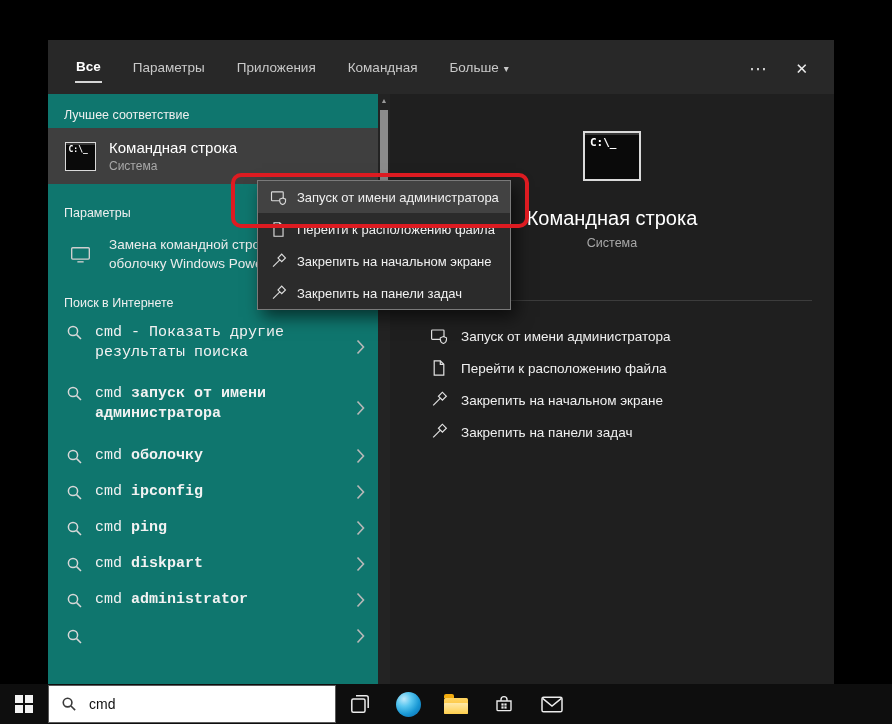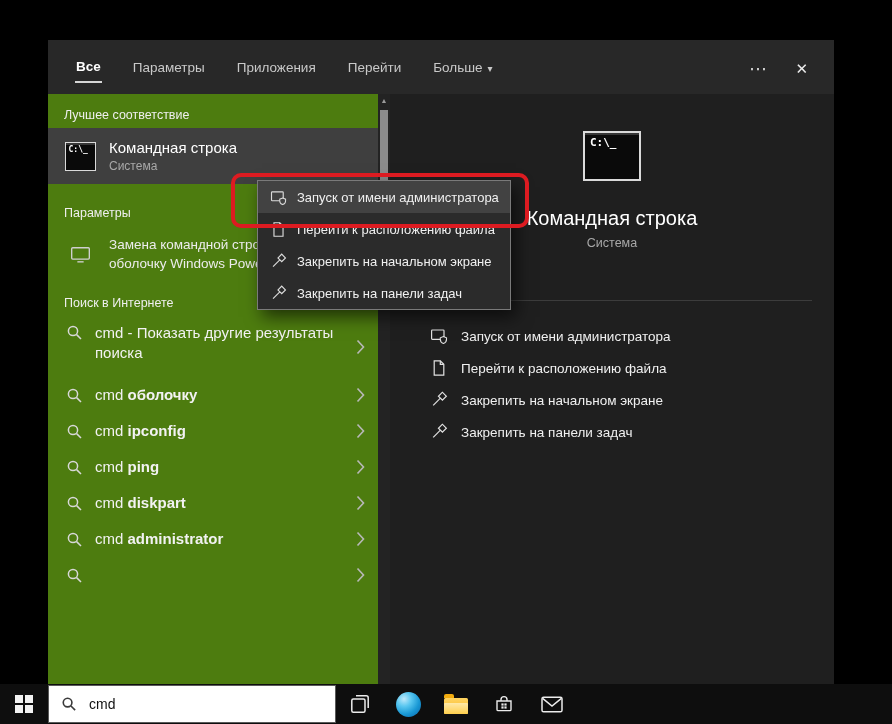--- a/index.html
+++ b/index.html
@@ -10,42 +10,42 @@
   .flyout{position:absolute;left:48px;top:40px;width:786px;height:688px;background:#2b2b2b;}
 
   .tabbar{position:absolute;left:0;top:0;width:100%;height:54px;display:flex;align-items:center;
           padding-left:27px;gap:30px;box-sizing:border-box;background:#282828;}
   .tab{font-size:13.5px;color:#c9c9c9;padding:7px 1px;cursor:default;white-space:nowrap;}
   .tab.selected{color:#fff;font-weight:700;border-bottom:2px solid #d6d6d6;}
   .tab .dd{font-size:10px;margin-left:5px;color:#c9c9c9;}
   .tab-ellipsis{position:absolute;right:62px;top:14px;color:#d6d6d6;font-size:18px;letter-spacing:1px;padding:4px;}
   .tab-close{position:absolute;right:22px;top:16px;color:#ececec;font-size:15px;padding:4px;}
 
-  .left-panel{position:absolute;left:0;top:54px;width:330px;bottom:4px;background:#4d7c0f;padding-top:8px;box-sizing:border-box;}
+  .left-panel{position:absolute;left:0;top:54px;width:330px;bottom:4px;background:#0f766e;padding-top:8px;box-sizing:border-box;}
   .right-panel{position:absolute;left:342px;top:54px;right:0;bottom:0;background:#1f1f1f;text-align:center;}
 
   .section-h{height:26px;line-height:26px;padding-left:16px;font-size:12.5px;color:#efefef;}
   .sec-gap{height:16px;}
   .sec-gap-s{height:8px;}
 
   .best-row{height:56px;background:#3f3f3f;display:flex;align-items:center;padding-left:16px;gap:13px;}
   .icon-slot{width:32px;display:flex;justify-content:center;flex:none;}
   .best-title{font-size:15px;color:#fff;}
   .best-sub{font-size:12px;color:#a8a8a8;margin-top:3px;}
 
   .settings-row{height:56px;display:flex;align-items:center;padding-left:16px;gap:13px;}
   .settings-row svg{width:21px;height:19px;color:#cfcfcf;}
   .settings-txt{font-size:13.5px;line-height:19px;color:#ececec;}
 
   .sugg{position:relative;display:flex;align-items:center;padding:0 28px 0 18px;}
   .sugg.one{height:36px;}
   .sugg.two{height:54px;align-items:flex-start;padding-top:7px;}
   .mag{width:17px;height:17px;color:#d8d8d8;flex:none;margin-right:12px;margin-top:1px;}
   .mag svg{width:17px;height:17px;display:block;}
-  .sugg-txt{font-size:15px;color:#f2f2f2;width:246px;line-height:20px;}
+  .sugg-txt{font-size:15px;color:#f2f2f2;width:246px;line-height:20px;font-family:Liberation Mono, monospace;}
   .rest.b{font-weight:700;}
   .chev{position:absolute;right:13px;top:50%;transform:translateY(-50%);width:9px;height:16px;color:#b8b8b8;}
   .chev svg{width:9px;height:16px;display:block;}
 
   
   .scrollbar{position:absolute;left:330px;top:54px;width:12px;bottom:0;background:#232323;}
   .scroll-arrow{position:absolute;left:0;width:12px;height:14px;font-size:7px;line-height:14px;text-align:center;color:#9a9a9a;}
   .scroll-arrow.up{top:0;}
   .scroll-arrow.down{bottom:0;}
   .scroll-thumb{position:absolute;left:2px;right:2px;top:16px;height:146px;background:#8b8b8b;}
@@ -101,21 +101,21 @@
 <body>
 
 <div class="stage">
 
   <div class="flyout">
 
     <div class="tabbar">
       <div class="tab selected">Все</div>
       <div class="tab">Параметры</div>
       <div class="tab">Приложения</div>
-      <div class="tab">Перейти</div>
+      <div class="tab">Командная</div>
       <div class="tab"><span>Больше</span><span class="dd">▾</span></div>
       <div class="tab-ellipsis">⋯</div>
       <div class="tab-close">✕</div>
     </div>
 
     <div class="left-panel">
       <div class="section-h">Лучшее соответствие</div>
 
       <div class="best-row">
         <span class="icon-slot">
@@ -154,20 +154,34 @@
             </svg>
           </span>
         <span class="sugg-txt"><span>cmd</span><span class="rest"> - Показать другие результаты поиска</span></span>
         <span class="chev">
             <svg viewBox="0 0 9 16" fill="none" stroke="currentColor" stroke-width="1.6">
               <polyline points="1.5,1.5 7.5,8 1.5,14.5"></polyline>
             </svg>
           </span>
       </div>
 
+      <div class="sugg two">
+        <span class="mag">
+            <svg viewBox="0 0 17 17" fill="none" stroke="currentColor" stroke-width="1.5">
+              <circle cx="7" cy="7" r="4.6"></circle>
+              <line x1="10.6" y1="10.6" x2="15" y2="15"></line>
+            </svg>
+          </span>
+        <span class="sugg-txt"><span>cmd</span><span class="rest b"> запуск от имени администратора</span></span>
+        <span class="chev">
+            <svg viewBox="0 0 9 16" fill="none" stroke="currentColor" stroke-width="1.6">
+              <polyline points="1.5,1.5 7.5,8 1.5,14.5"></polyline>
+            </svg>
+          </span>
+      </div>
 
       <div class="sugg one">
         <span class="mag">
             <svg viewBox="0 0 17 17" fill="none" stroke="currentColor" stroke-width="1.5">
               <circle cx="7" cy="7" r="4.6"></circle>
               <line x1="10.6" y1="10.6" x2="15" y2="15"></line>
             </svg>
           </span>
         <span class="sugg-txt"><span>cmd</span><span class="rest b"> оболочку</span></span>
         <span class="chev">

